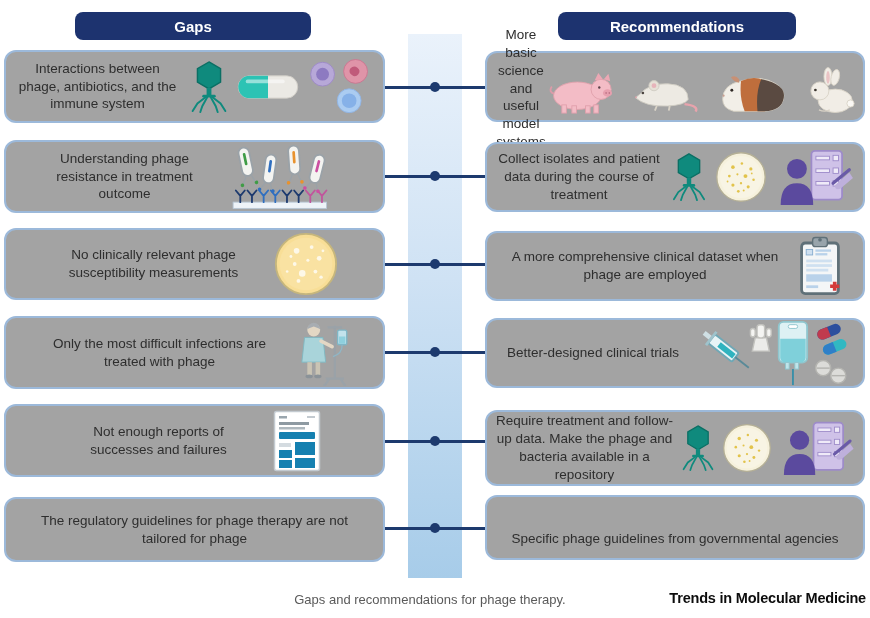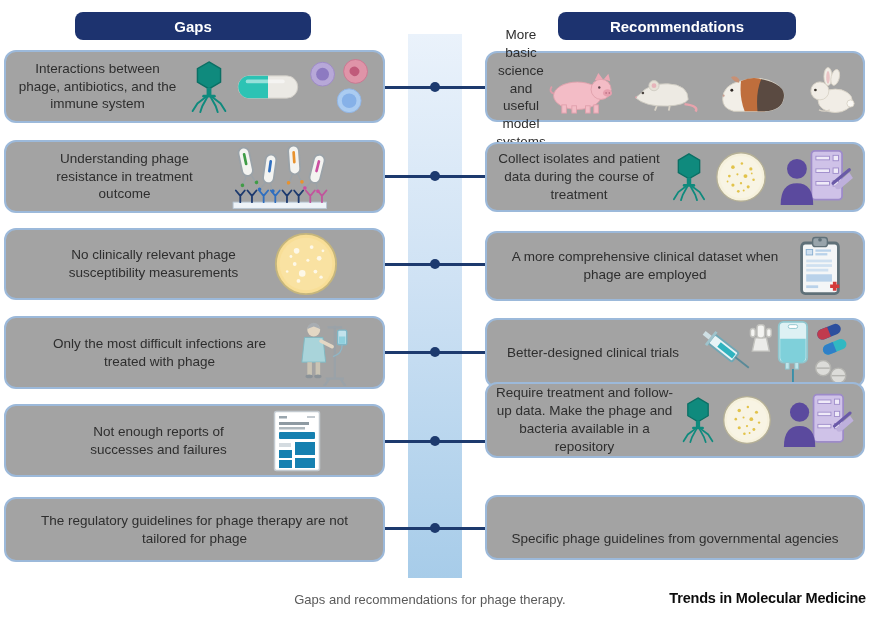--- a/index.html
+++ b/index.html
@@ -379,21 +379,21 @@
         <rect x="6" y="22" width="36" height="7" rx="1" fill="#1580b0"></rect>
         <rect x="6" y="33" width="12" height="4" fill="#d4dbe0"></rect>
         <rect x="22" y="32" width="20" height="13" fill="#1580b0"></rect>
         <rect x="6" y="40" width="13" height="8" fill="#1580b0"></rect>
         <rect x="6" y="50" width="13" height="8" fill="#1580b0"></rect>
         <rect x="22" y="48" width="20" height="10" fill="#1580b0"></rect>
       </svg>
     </span>
   </div>
 
-  <div class="box rec-box" style="top:382px;height:76px;gap:7px;padding:12px 8px;">
+  <div class="box rec-box" style="top:410px;height:76px;gap:7px;padding:12px 8px;">
     <div class="box-text" style="max-width:235px;flex:1;">Require treatment and follow-up data. Make the phage and bacteria available in a repository</div>
     <span>
       <svg width="34" height="46" viewBox="0 0 40 54">
         <polygon points="20,1 32,8 32,22 20,29 8,22 8,8" fill="#0f8a7d" stroke="#0b6f64" stroke-width="1.5"></polygon>
         <rect x="17.5" y="28" width="5" height="8" fill="#0f8a7d"></rect>
         <rect x="13" y="35" width="14" height="3" rx="1.5" fill="#0f8a7d"></rect>
         <g stroke="#0f8a7d" stroke-width="2" fill="none" stroke-linecap="round">
           <path d="M16 38 L8 44 L3 52"></path>
             <path d="M24 38 L32 44 L37 52"></path>
           <path d="M18 38 L13 47 L11 53"></path>

